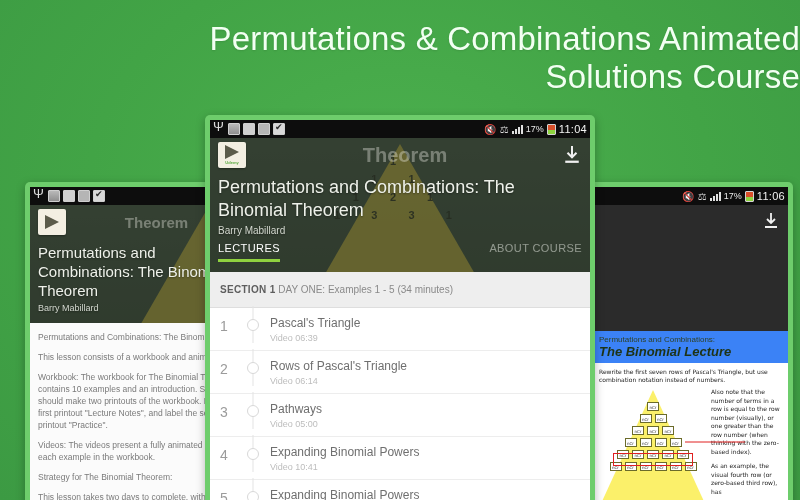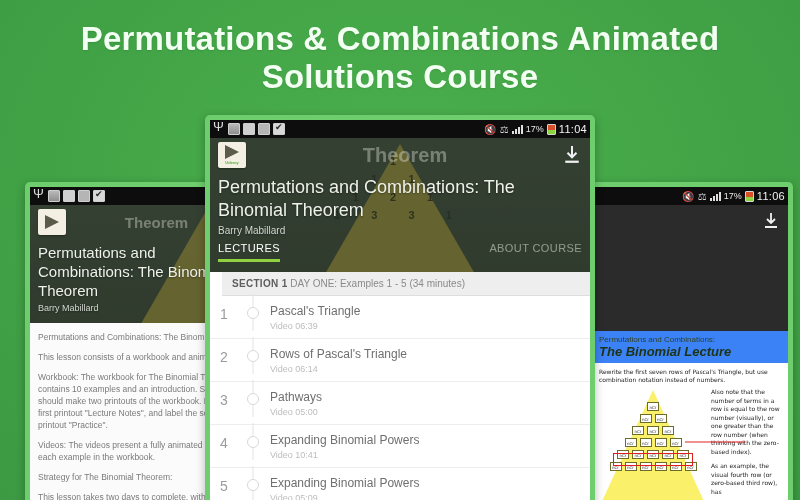--- a/index.html
+++ b/index.html
@@ -6,22 +6,22 @@
   html, body { width: 800px; height: 500px; overflow: hidden; }
   body {
     font-family: "Liberation Sans", sans-serif;
     background: radial-gradient(ellipse at 50% 38%, #4cb04e 0%, #42a446 55%, #3c9a43 100%);
     position: relative;
   }
 
   
   #headline {
     position: absolute; top: 20px; left: 0; width: 800px;
-    text-align: center; color: #f2fff2;
-    font-size: 33px; line-height: 38px; font-weight: 700;
+    text-align: right; color: #f2fff2;
+    font-size: 33px; line-height: 38px; font-weight: 400;
     letter-spacing: 0.2px;
     text-shadow: 0 1px 2px rgba(0,0,0,0.10);
   }
   #headline .l2 { display: block; }
 
   
   .phone {
     position: absolute;
     background: #6ecd6c;
     border-radius: 5px;
@@ -127,21 +127,21 @@
   .tab {
     font-size: 11px; color: rgba(226,230,222,.55); letter-spacing: .4px;
     padding-bottom: 5px; border-bottom: 3px solid transparent; white-space: nowrap;
   }
   .tab.active { color: #ffffff; border-bottom-color: #8fd13f; }
 
   
   .list { background: #ffffff; height: 100%; overflow: hidden; }
   .section-head {
     background: #eeeeee; border-bottom: 1px solid #dedede;
-    padding: 6px 10px; font-size: 10px; color: #8a8a8a; margin-left: 12px;
+    padding: 12px 10px; font-size: 10px; color: #8a8a8a;
   }
   .section-head b { color: #5e5e5e; font-weight: bold; letter-spacing: .3px; }
   .lec-row {
     display: flex; align-items: flex-start; padding: 8px 10px 7px;
     border-bottom: 1px solid #ededed; position: relative; background: #fff;
   }
   .lec-num { width: 22px; font-size: 14px; color: #9b9b9b; padding-top: 2px; }
   .lec-dot-wrap { width: 22px; display: flex; justify-content: center; position: relative; }
   .lec-dot {
     width: 12px; height: 12px; border-radius: 50%;

